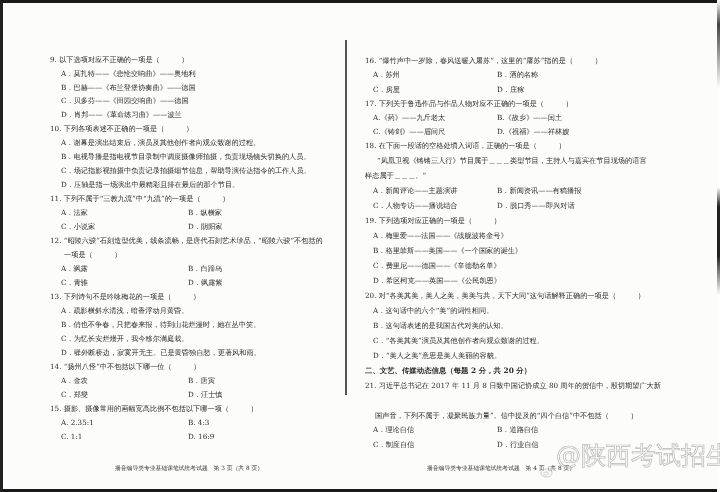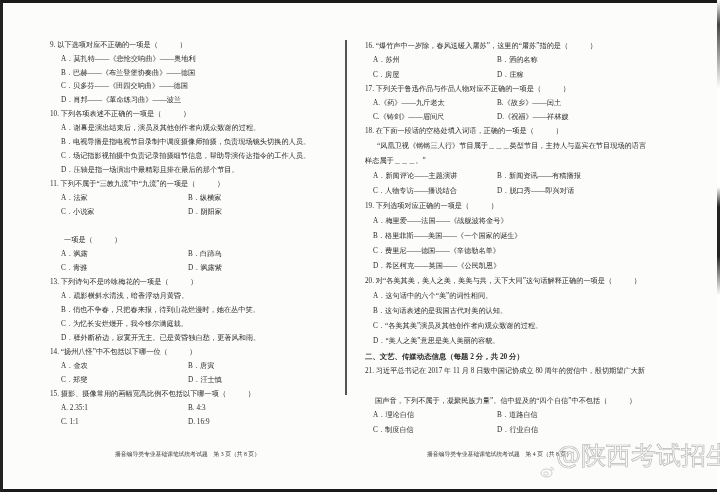--- a/index.html
+++ b/index.html
@@ -20,21 +20,21 @@
     }
     .right-edge {
       position: absolute; right: 0; top: 0; width: 3px; height: 492px;
       background: linear-gradient(to bottom, #fff 0%, #444 5%, #fff 18%, #fff 38%, #222 42%, #222 52%, #fff 60%, #fff 100%);
     }
     .divider {
       position: absolute; left: 345px; top: 40px; width: 2px; height: 355px;
       background: #555;
     }
     .page {
-      position: absolute; top: 0; height: 392px; font-family: Liberation Serif, serif;
+      position: absolute; top: 14px; height: 392px;
     }
     .page.left { left: 0; width: 345px; }
     .page.right { left: 347px; width: 373px; }
     .q {
       position: absolute; font-size: 7.2px; line-height: 9px; white-space: nowrap;
     }
     .opt {
       position: absolute; font-size: 7.2px; line-height: 9px; white-space: nowrap;
     }
     .sec {
@@ -84,20 +84,24 @@
 
   <div class="q" style="left:50px;top:180px;">
     <span>11.</span>
     <span>下列不属于“三教九流”中“九流”的一项是（　　　）</span>
   </div>
   <div class="opt" style="left:61px;top:194px;">A．法家</div>
   <div class="opt" style="left:188px;top:194px;">B．纵横家</div>
   <div class="opt" style="left:61px;top:208px;">C．小说家</div>
   <div class="opt" style="left:188px;top:208px;">D．阴阳家</div>
 
+  <div class="q" style="left:50px;top:222px;">
+    <span>12.</span>
+    <span>“昭陵六骏”石刻造型优美，线条流畅，是唐代石刻艺术珍品，“昭陵六骏”不包括的</span>
+  </div>
   <div class="q" style="left:64px;top:236px;">一项是（　　　）</div>
   <div class="opt" style="left:61px;top:250px;">A．飒露</div>
   <div class="opt" style="left:188px;top:250px;">B．白蹄乌</div>
   <div class="opt" style="left:61px;top:264px;">C．青骓</div>
   <div class="opt" style="left:188px;top:264px;">D．飒露紫</div>
 
   <div class="q" style="left:50px;top:278px;">
     <span>13.</span>
     <span>下列诗句不是吟咏梅花的一项是（　　　）</span>
   </div>

